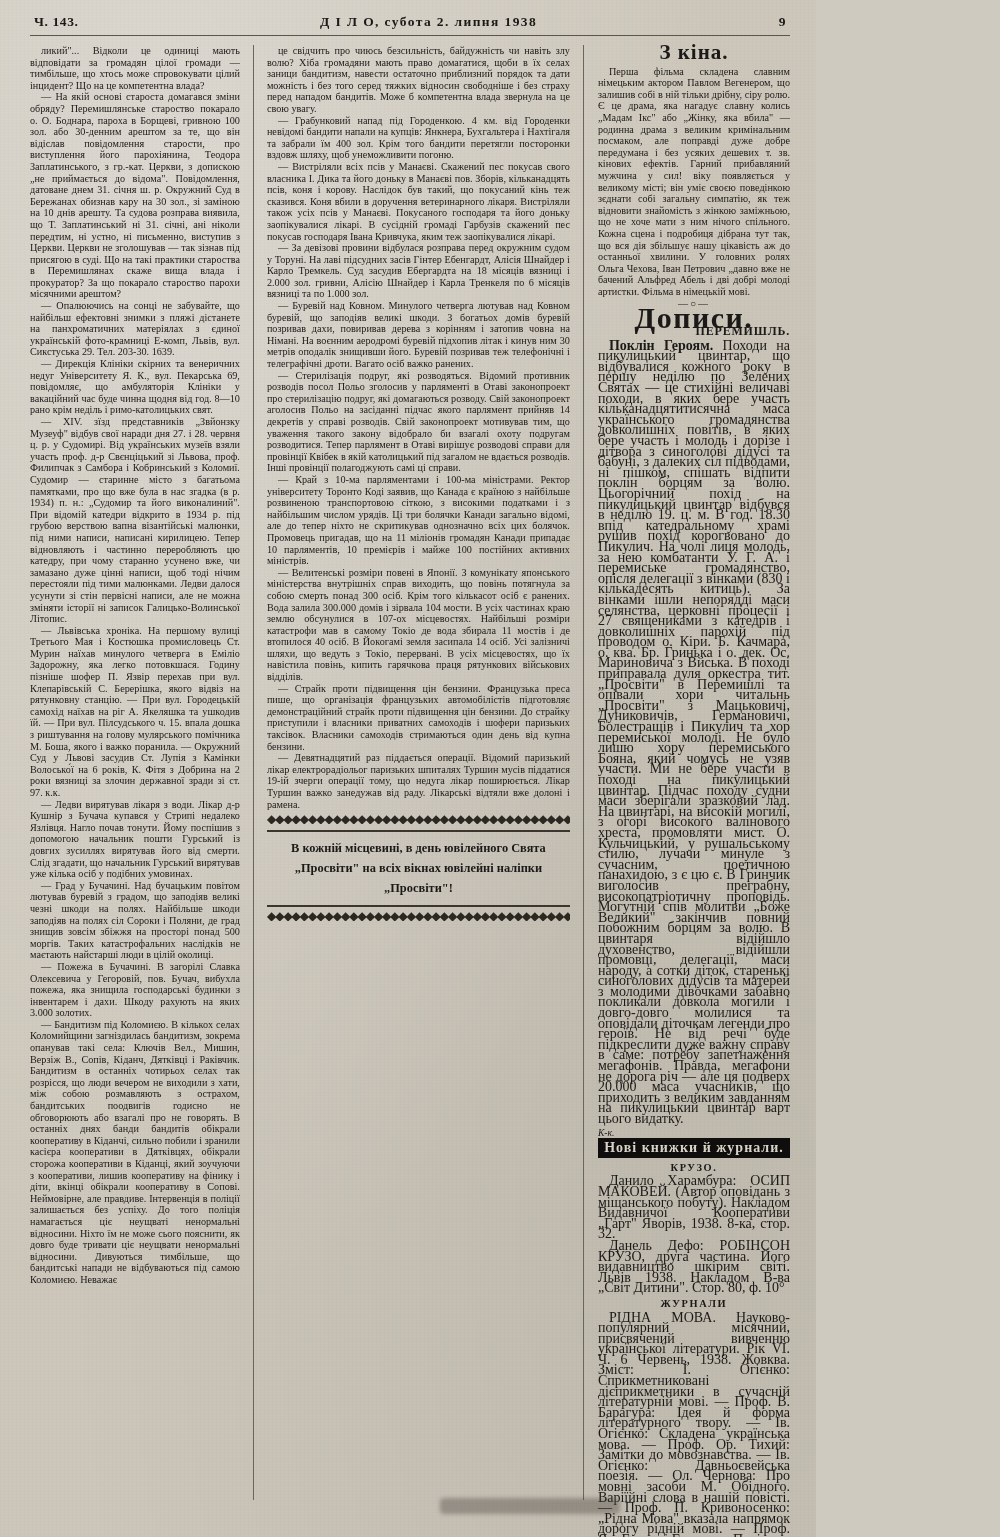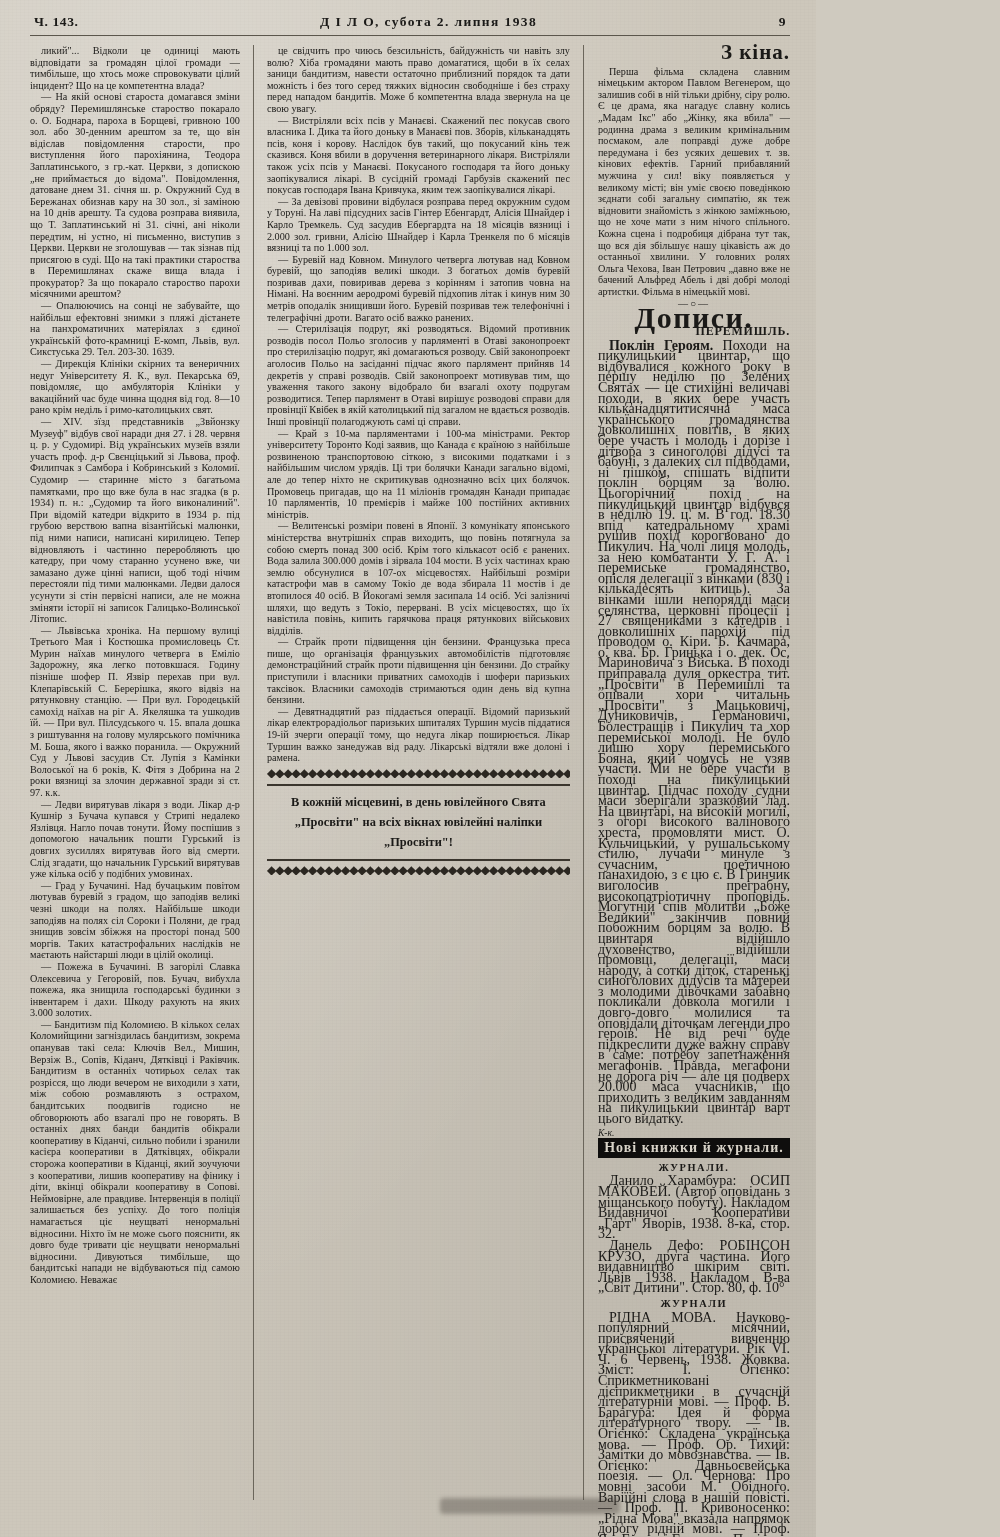--- a/index.html
+++ b/index.html
@@ -54,21 +54,21 @@
     line-height:11.6px;
     text-align:justify;
     hyphens:auto;
   }
   .col1{width:320px;padding-right:13px;border-right:1px solid #6b665b;}
   .col2{width:330px;padding:0 13px;border-right:1px solid #6b665b;}
   .col3{width:294px;padding-left:14px;}
   p{margin:0;text-indent:11px;}
   
   .kino-head{
-    text-align:right;
+    text-align:center;
     font-size:21px;
     font-weight:bold;
     letter-spacing:1px;
     margin:2px 0 7px 0;
   }
   .kino-sub{
     text-align:center;
     font-size:11.6px;
     font-weight:bold;
     line-height:13.5px;
@@ -172,20 +172,21 @@
       <p>— XIV. зїзд представників „Звйонзку Музеуф" відбув свої наради дня 27. і 28. червня ц. р. у Судомирі. Від українських музеїв взяли участь проф. д-р Свєнціцький зі Львова, проф. Филипчак з Самбора і Кобринський з Коломиї. Судомир — старинне місто з багатьома памятками, про що вже була в нас згадка (в р. 1934) п. н.: „Судомир та його виконалиний". При відомій катедри відкрито в 1934 р. під грубою верствою вапна візантійські малюнки, під ними написи, написані кирилицею. Тепер відновляють і частинно переробляють цю катедру, при чому старанно усунено вже, чи замазано дуже цінні написи, щоб тоді нічим перестояли під тими малюнками. Ледви далося усунути зі стін первісні написи, але не можна зміняти історії ні записок Галицько-Волинської Літопис.</p>
       <p>— Львівська хроніка. На першому вулиці Третього Мая і Костюшка промисловець Ст. Мурин наїхав минулого четверга в Еміліо Задорожну, яка легко потовкшася. Годину пізніше шофер П. Язвір перехав при вул. Клепарівській С. Берерішка, якого відвіз на рятунковну станцію. — При вул. Городецькій самохід наїхав на ріг А. Якеляшка та ушкодив їй. — При вул. Пілсудського ч. 15. впала дошка з риштування на голову муляpського помічника М. Боша, якого і важко поранила. — Окружний Суд у Львові засудив Ст. Лупія з Камінки Волосько́ї на 6 років, К. Фітя з Добрина на 2 роки вязниці за злочин державної зради зі ст. 97. к.к.</p>
       <p>— Ледви вирятував лікаря з води. Лікар д-р Кушнір з Бучача купався у Стрипі недалеко Язлівця. Нагло почав тонути. Йому поспішив з допомогою начальник пошти Гурський із довгих зусиллях вирятував його від смерти. Слід згадати, що начальник Гурський вирятував уже кілька осіб у подібних умовинах.</p>
       <p>— Град у Бучачині. Над бучацьким повітом лютував буревій з градом, що заподіяв великі чезні шкоди на полях. Найбільше шкоди заподіяв на полях сіл Сороки і Поляни, де град знищив зовсім збіжжя на просторі понад 500 моргів. Таких катастрофальних наслідків не маєтають найстарші люди в цілій околиці.</p>
       <p>— Пожежа в Бучачині. В загорілі Славка Олексевича у Гегоровій, пов. Бучач, вибухла пожежа, яка знищила господарські будинки з інвентарем і дахи. Шкоду рахують на яких 3.000 золотих.</p>
       <p>— Бандитизм під Коломиєю. В кількох селах Коломийщини загніздилась бандитизм, зокрема опанував такі села: Ключів Вел., Мишин, Верзіж В., Сопів, Кіданч, Дятківці і Раківчик. Бандитизм в останніх чотирьох селах так розрісся, що люди вечером не виходили з хати, між собою розмавляють з острахом, бандитських поодвигів годисно не обговорюють або взагалі про не говорять. В останніх днях банди бандитів обікрали кооперативу в Кіданчі, сильно побили і зранили касієра кооперативи в Дятківцях, обікрали сторожа кооперативи в Кіданці, який зоучуючи з кооперативи, лишив кооперативу на фінику і діти, вкінці обікрали кооперативу в Сопові. Неймовірне, але правдиве. Інтервенція в поліції залишається без успіху. До того поліція намагається ціє неущваті ненормальні відносини. Ніхто їм не може сього пояснити, як довго буде тривати ціє неущвати ненормальні відносини. Дивуються тимбільше, що бандитські напади не відбуваються під самою Коломиєю. Неважає</p>
     </div>
 
     <div class="col col2">
       <p>це свідчить про чиюсь безсильність, байдужність чи навіть злу волю? Хіба громадяни мають право домагатися, щоби в їх селах заници бандитизм, навести остаточно приблизний порядок та дати можність і без того серед тяжких відносин свободніше і без страху перед нападом бандитів. Може б компетентна влада звернула на це свою увагу.</p>
+      <p>— Грабунковий напад під Городенкою. 4 км. від Городенки невідомі бандити напали на купців: Янкнера, Бухгальтера і Нахтігаля та забрали їм 400 зол. Крім того бандити перетягли посторонки вздовж шляху, щоб унеможливити погоню.</p>
       <p>— Вистріляли всіх псів у Манаєві. Скажений пес покусав свого власника І. Дика та його доньку в Манаєві пов. Зборів, кільканадцять псів, коня і корову. Наслідок був такий, що покусаний кінь теж сказився. Коня вбили в доручення ветеринарного лікаря. Вистріляли також усіх псів у Манаєві. Покусаного господаря та його доньку заопікувалися лікарі. В сусідній громаді Гарбузів скажений пес покусав господаря Івана Кривчука, яким теж заопікувалися лікарі.</p>
       <p>— За девізові провини відбулася розправа перед окружним судом у Торуні. На лаві підсудних засів Гінтер Ебенгардт, Алісія Шнайдер і Карло Тремкель. Суд засудив Ебергардта на 18 місяців вязниці і 2.000 зол. гривни, Алісію Шнайдер і Карла Тренкеля по 6 місяців вязниці та по 1.000 зол.</p>
       <p>— Буревій над Ковном. Минулого четверга лютував над Ковном буревій, що заподіяв великі шкоди. З богатьох домів буревій позривав дахи, повиривав дерева з корінням і затопив човна на Німані. На воєнним аеродромі буревій підхопив літак і кинув ним 30 метрів оподалік знищивши його. Буревій позривав теж телефонічні і телеграфічні дроти. Вагато осіб важко ранених.</p>
       <p>— Стерилізація подруг, які розводяться. Відомий противник розводів посол Польо зголосив у парляменті в Отаві законопроект про стерилізацію подруг, які домагаються розводу. Свій законопроект аголосив Польо на засіданні підчас якого парлямент прийняв 14 декретів у справі розводів. Свій законопроект мотивував тим, що уваження такого закону відобрало би взагалі охоту подругам розводитися. Тепер парлямент в Отаві вирішує розводові справи для провінції Квібек в якій католицький під загалом не вдається розводів. Інші провінції полагоджують самі ці справи.</p>
       <p>— Край з 10-ма парляментами і 100-ма міністрами. Ректор університету Торонто Коді заявив, що Канада є країною з найбільше розвиненою транспортовою сіткою, з високими податками і з найбільшим числом урядів. Ці три болячки Канади загально відомі, але до тепер ніхто не скритикував однозначно всіх цих болячок. Промовець пригадав, що на 11 міліонів громадян Канади припадає 10 парляментів, 10 премієрів і майже 100 постійних активних міністрів.</p>
       <p>— Велитенські розміри повені в Японії. З комунікату японського міністерства внутрішніх справ виходить, що повінь потягнула за собою смерть понад 300 осіб. Крім того кількасот осіб є ранених. Вода залила 300.000 домів і зірвала 104 мости. В усіх частинах краю землю обсунулися в 107-ох місцевостях. Найбільші розміри катастрофи мав в самому Токіо де вода збирала 11 мостів і де втопилося 40 осіб. В Йокогамі земля засипала 14 осіб. Усі залізничі шляхи, що ведуть з Токіо, перервані. В усіх місцевостях, що їх навістила повінь, кипить гарячкова праця рятункових військових відділів.</p>
       <p>— Страйк проти підвищення цін бензини. Французька преса пише, що організація французьких автомобілістів підготовляє демонстраційний страйк проти підвищення цін бензини. До страйку приступили і власники приватних самоходів і шофери паризьких таксівок. Власники самоходів стримаються один день від купна бензини.</p>
       <p>— Девятнадцятий раз піддається операції. Відомий паризький лікар електрорадіольог паризьких шпиталях Туршин мусів піддатися 19-ій зчерги операції тому, що недуга лікар поширюється. Лікар Туршин важко занедужав від раду. Лікарські відтяли вже долоні і рамена.</p>
 
       <div class="zig">◆◆◆◆◆◆◆◆◆◆◆◆◆◆◆◆◆◆◆◆◆◆◆◆◆◆◆◆◆◆◆◆◆◆◆◆◆</div>
@@ -198,21 +199,21 @@
       <p>Перша фільма складена славним німецьким актором Павлом Вегенером, що залишив собі в ній тільки дрібну, сіру ролю. Є це драма, яка нагадує славну колись „Мадам Ікс" або „Жінку, яка вбила" — родинна драма з великим кримінальним посмаком, але поправді дуже добре передумана і без усяких дешевих т. зв. кінових ефектів. Гарний прибавляний мужчина у сил! віку появляється у великому місті; він уміє своєю поведінкою зєднати собі загальну симпатію, як теж відновити знайомість з жінкою заміжньою, що не хоче мати з ним нічого спільного. Кожна сцена і подробиця дібрана тут так, що вся дія збільшує нашу цікавість аж до останньої хвилини. У головних ролях Ольга Чехова, Іван Петрович „давно вже не бачений Альфред Абель і дві добрі молоді артистки. Фільма в німецькій мові.</p>
 
       <div class="rule-orn">—○—</div>
 
       <div class="dopysy-head">Дописи.</div>
       <div class="place">ПЕРЕМИШЛЬ.</div>
       <p class="small"><b>Поклін Героям.</b> <span>Походи на пикулицький цвинтар, що відбувалися кожного року в першу неділю по Зелених Святах — це стихійні величаві походи, в яких бере участь кільканадцятитисячна маса українського громадянства довколишніх повітів, в яких бере участь і молодь і дорізе і дітвора з синоголові дідусі та бабуні, з далеких сіл підводами, ні пішком, спішать відпити поклін борцям за волю. Цьогорічний похід на пикулицький цвинтар відбувся в неділю 19. ц. м. В год. 18.30 впід катедральному храмі рушив похід корогвовано до Пикулич. На чолі лиця молодь, за нею комбатанти У. Г. А. і перемиське громадянство, опісля делегації з вінками (830 і кількадесять китиць). За вінками ішли непорядді маси селянства, церковні процесії і 27 священиками з катедрів і довколишніх парохій під проводом о. Кіри. Б. Качмара, о. ква. Бр. Гринька і о. дек. Ос. Мариновича з Вйська. В поході приправала дуля оркестра тит. „Просвіти" в Перемишлі та опівали хори читальнь „Просвіти" з Мацьковичі, Дуниковичів, Германовичі, Болестращів і Пикулич та хор перемиської молоді. Не було лишю хору перемиського Бояна, який чомусь не узяв участи. Ми не бере участи в поході на пикулицький цвинтар. Підчас походу судни маси зберігали зразковий лад. На цвинтарі, на високій могилі, з огорі високого валінового хреста, промовляти мист. О. Кульчицький, у рушальському стилю, лучачи минуле з сучасним, поетичною панахидою, з є цю є. В Гринчик виголосив преграбну, високопатріотичну проповідь. Могутній спів молитви „Боже Великий" закінчив повний побожним борцям за волю. В цвинтаря відійшло духовенство, відійшли промовці, делегації, маси народу, а сотки діток, старенькі синоголових дідусів та матерей з молодими дівочками забавно покликали довкола могили і довго-довго молилися та оповідали діточкам легенди про героїв. Не від речі буде підкреслити дуже важну справу в саме: потребу запетнаження мегафонів. Правда, мегафони не дорога річ — але ця подверх 20.000 маса учасників, що приходить з великим завданням на пикулицький цвинтар варт цього видатку.</span></p>
       <div class="sig">К-к.</div>
 
       <div class="banner">Нові книжки й журнали.</div>
-      <div class="sub-center">ЖУРНАЛИ.</div>
+      <div class="sub-center">КРУЗО.</div>
       <p class="small entry">Данило Харамбура: ОСИП МАКОВЕЙ. (Автор оповідань з міщанського побуту). Накладом Видавничої Кооперативи „Гарт" Яворів, 1938. 8-ка, стор. 32.</p>
       <p class="small entry">Данель Дефо: РОБІНСОН КРУЗО, друга частина. Його видавництво шкірим світі. Львів 1938. Накладом В-ва „Світ Дитини". Стор. 80, ф. 10°</p>
       <div class="sub-center">ЖУРНАЛИ</div>
       <p class="small entry">РІДНА МОВА. Науково-популярний місячний, присвячений вивченню української літератури. Рік VI. Ч. 6 Червень, 1938. Жовква. Зміст: І. Огієнко: Сприкметниковані дієприкметники в сучасній літературній мові. — Проф. В. Барагура: Ідея й форма літературного твору. — Ів. Огієнко: Складена українська мова. — Проф. Ор. Тихий: Замітки до мовознавства. — Ів. Огієнко: Давньоєвейська поезія. — Ол. Чернова: Про мовні засоби М. Обідного. Варіїйні слова в нашій повісті. — Проф. П. Кривоносенко: „Рідна Мова" вказала напрямок дорогу рідній мові. — Проф. Яр. Гордині Главенко: Повість у Радянській Україні. — Проф. Ів. Фі"шевич: — С. Криляка, о. Ол. Герета: Різноманітні замітки. — Від Адміністрації.</p>
       <p class="small entry">РІДНА ШКОЛА. Ілюстрований часопис для всіх. Двотижневик, Рік VII. Ч. 11. З 1-го червня 1938. Львів. Зміст: Д-р Є. Ю. Пелєнський: Підсумки українського виховання за 350 літ. — Таяс Патронич: „Гарячий день" у київській школі. — Замість величавого — тихий 70-літній ювілей „Просвіти". — Д. Коренець: Львівські фахові школи. — Введення московської мови як предмету по школах на Великій Україні. — Курси У. Ш.</p>
     </div>
 
   </div>
   <div class="smudge"></div>
 </div>

